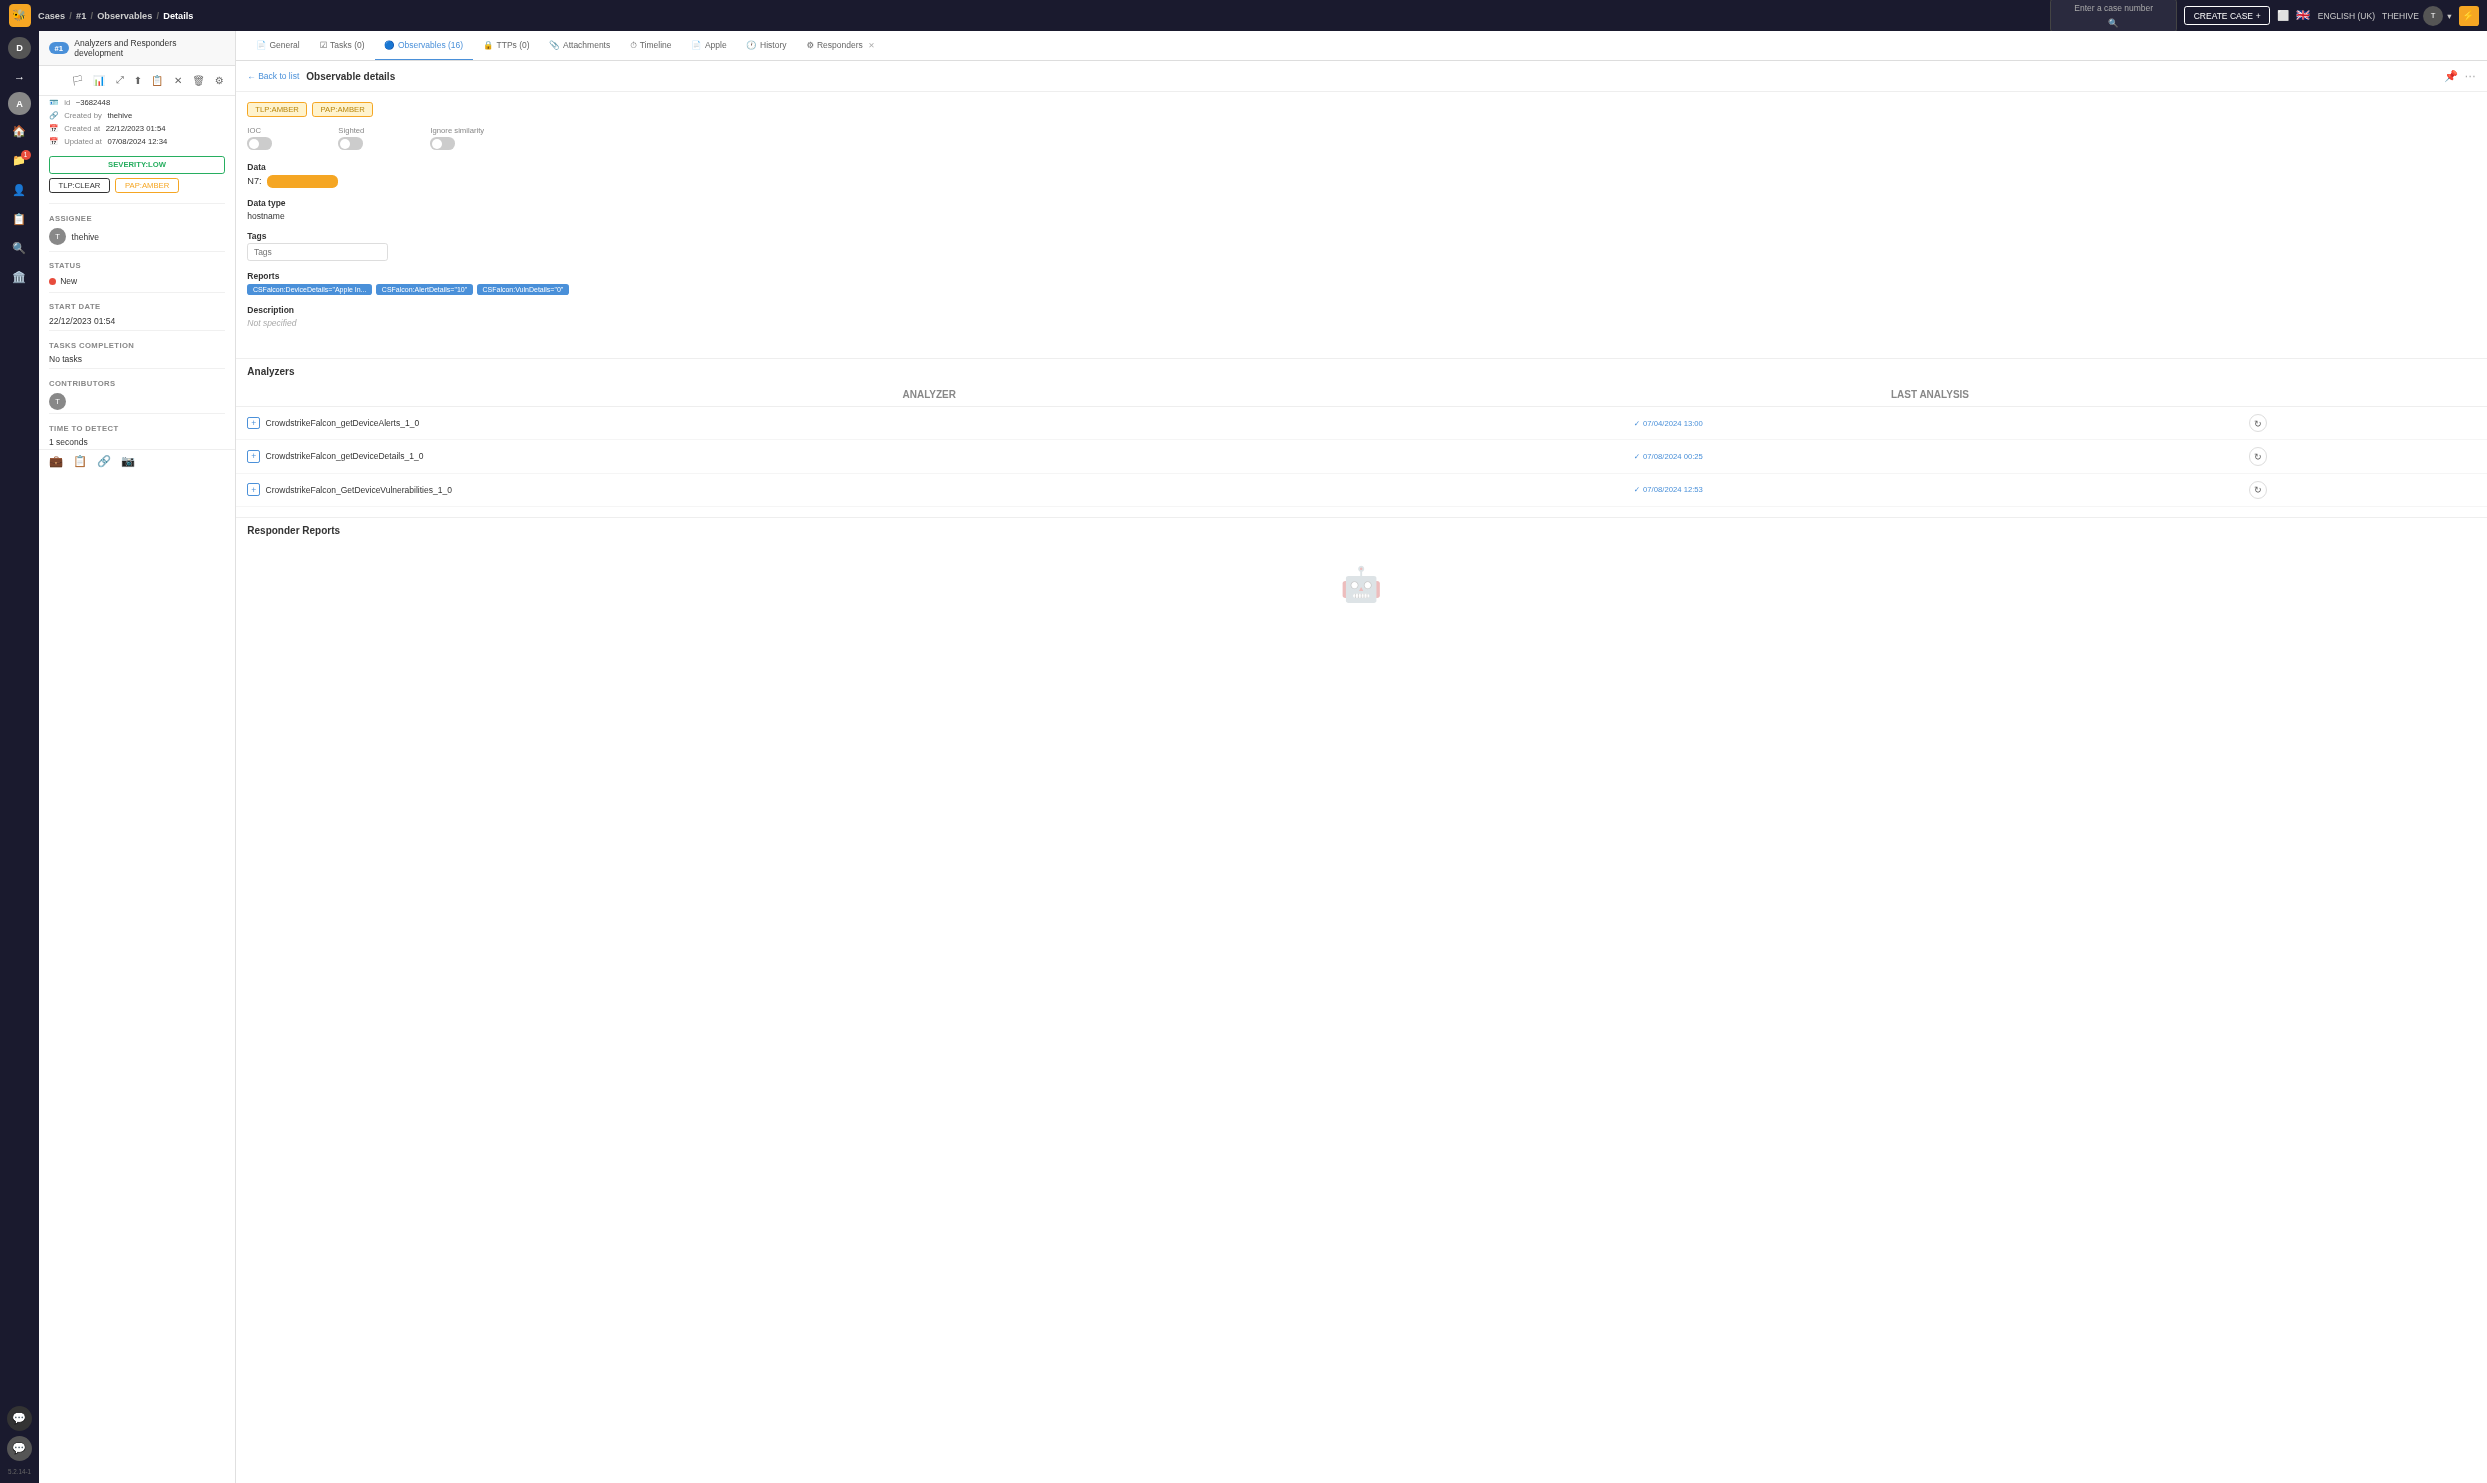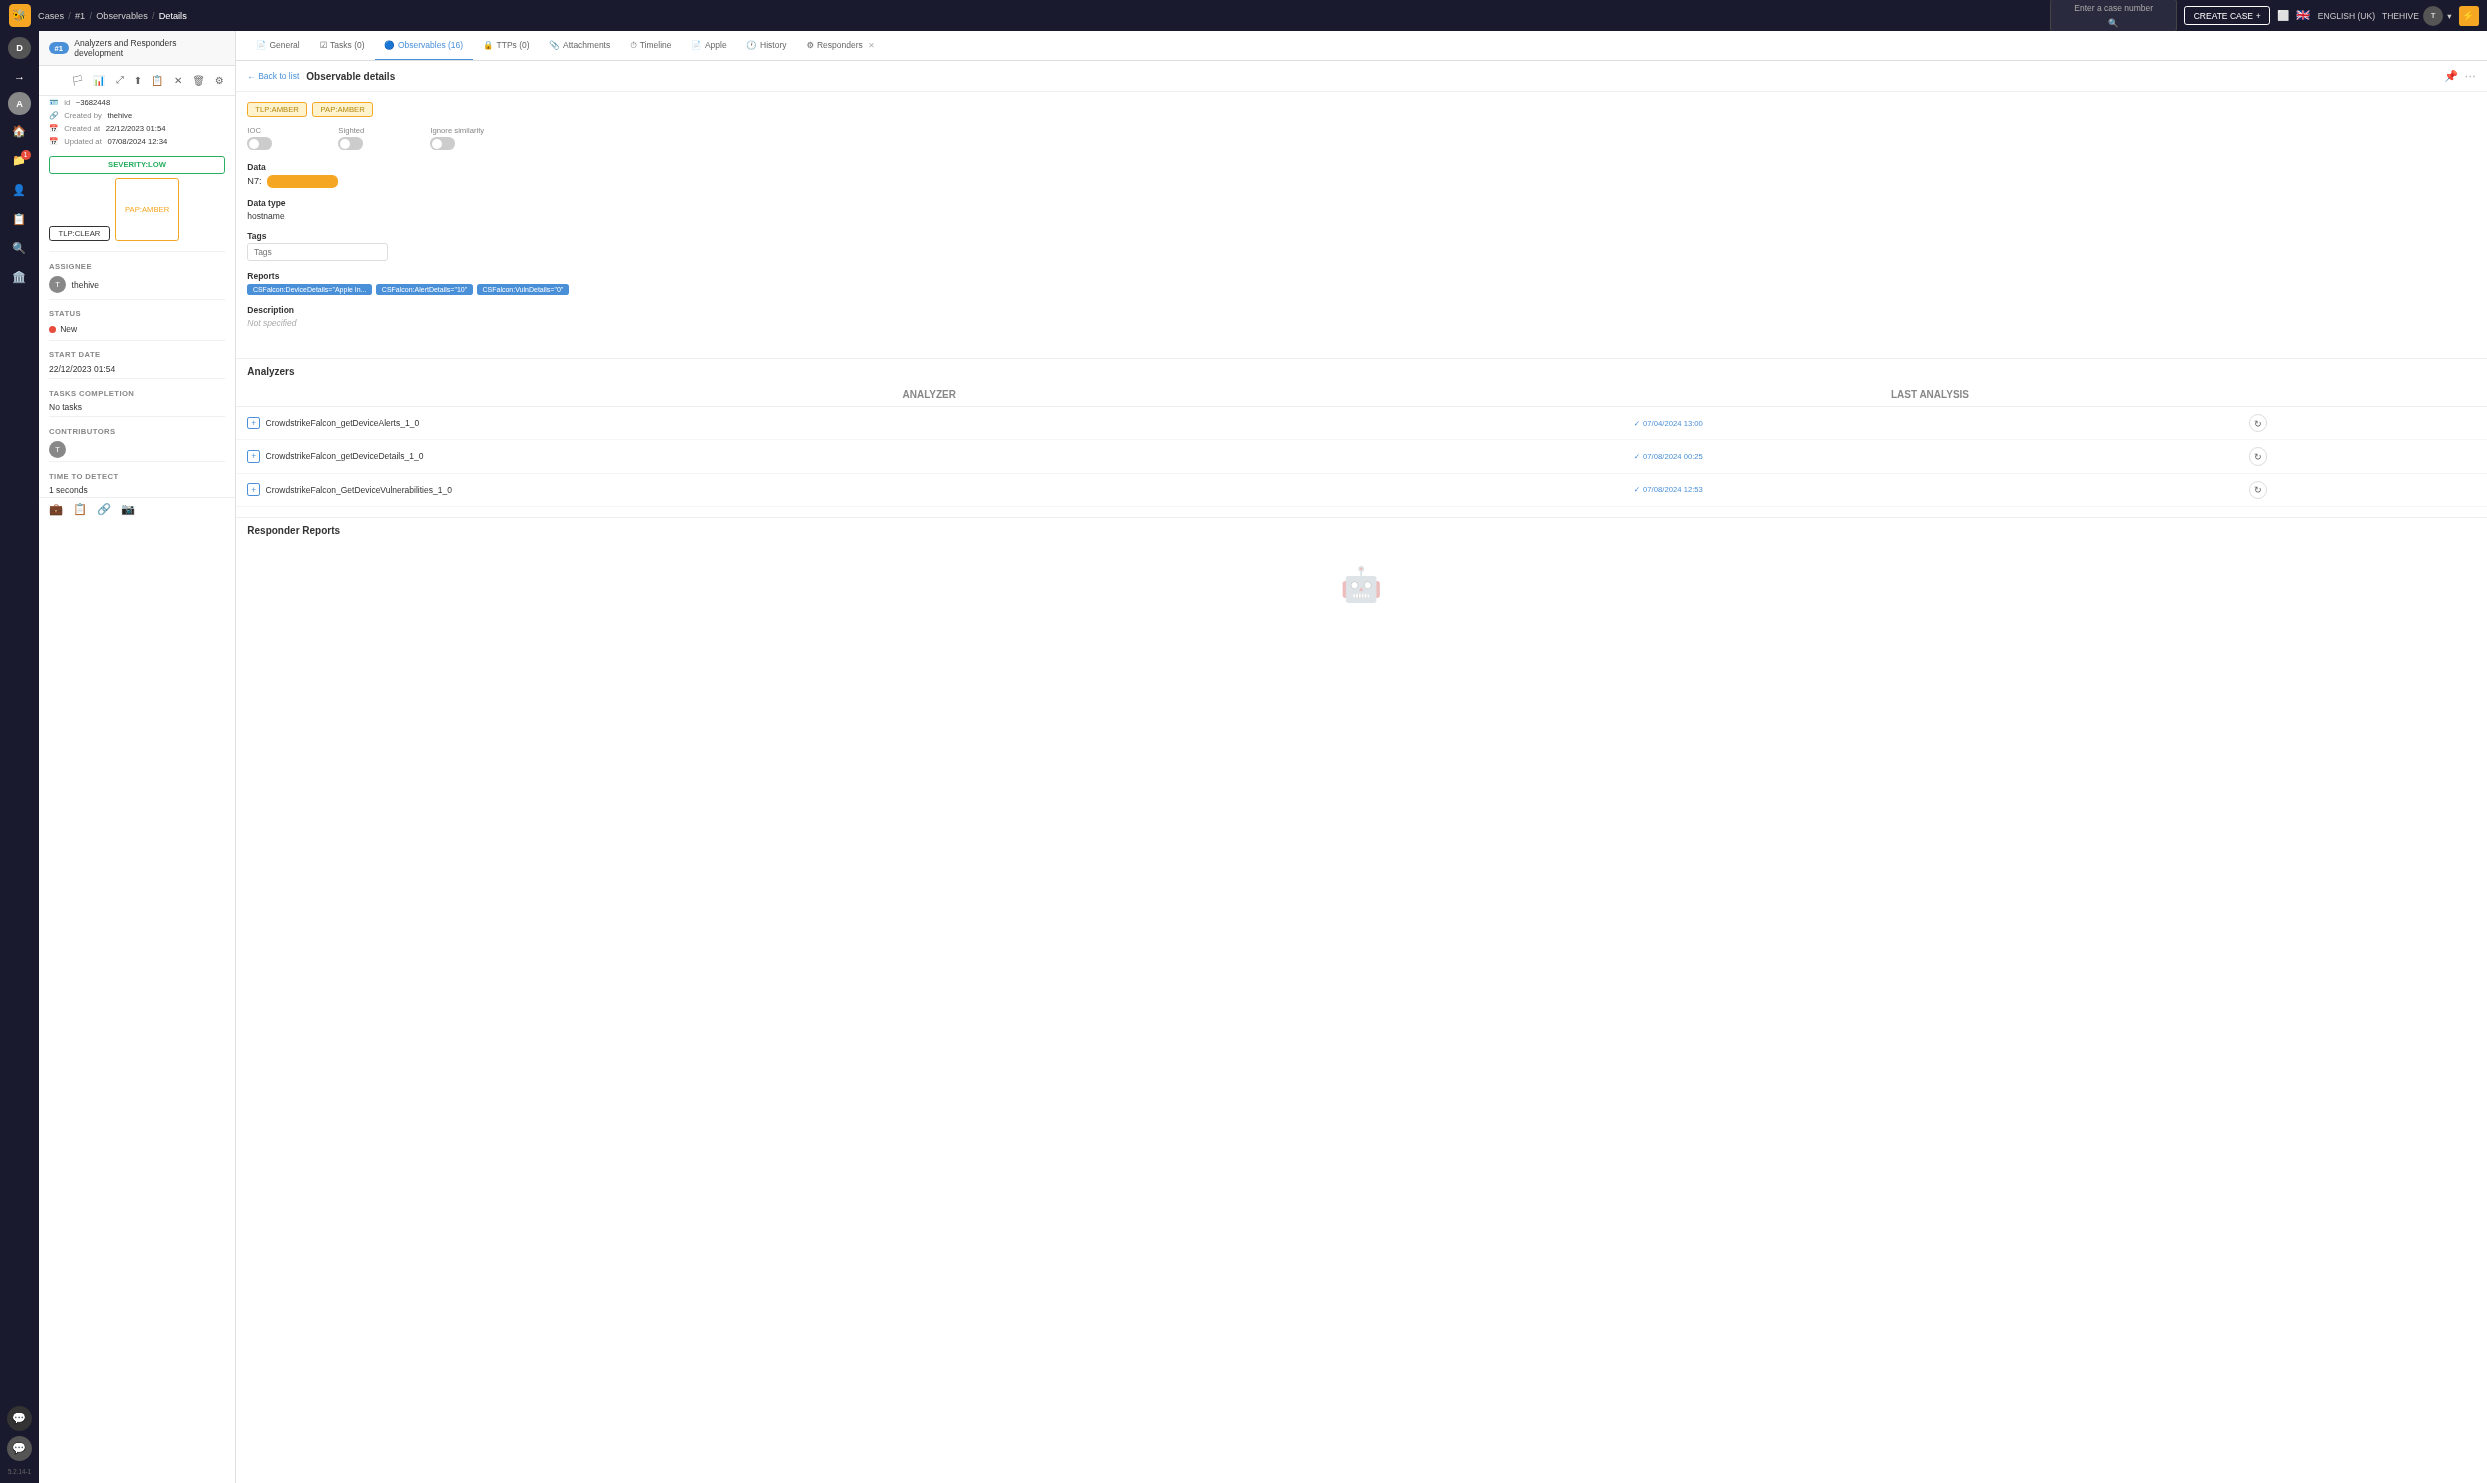--- a/index.html
+++ b/index.html
@@ -19,21 +19,21 @@
     .topnav-logo {
       width: 22.5px; height: 22.5px;
       background: #f5a623;
       border-radius: 4.2px;
       display: flex; align-items: center; justify-content: center;
       color: #1a1a2e; font-weight: bold; font-size: 11.3px;
       flex-shrink: 0;
     }
     .topnav-breadcrumb {
       display: flex; align-items: center; gap: 4.2px;
-      color: #ccc; font-size: 9.2px;
+      color: #ccc; font-size: 9.2px; font-weight: bold;
     }
     .topnav-breadcrumb a { color: #ccc; text-decoration: none; }
     .topnav-breadcrumb .sep { color: #666; }
     .topnav-breadcrumb .current { color: #fff; }
     .topnav-spacer { flex: 1; }
     .topnav-search {
       background: #2a2a3e;
       border: 0.7px solid #444;
       border-radius: 2.8px;
       padding: 2.8px 7px;
@@ -201,21 +201,20 @@
       padding: 0 10px 7px;
     }
     .tlp-btn {
       border: 0.7px solid #ccc;
       background: #fff;
       padding: 2.1px 8.5px;
       border-radius: 2.8px;
       font-size: 7.7px;
       cursor: pointer;
       color: #333;
-      margin-top: 48px;
     }
     .tlp-btn.tlp-clear { border-color: #333; color: #333; }
     .pap-btn {
       border: 0.7px solid #f5a623;
       background: #fff;
       padding: 2.1px 8.5px;
       border-radius: 2.8px;
       font-size: 7.7px;
       cursor: pointer;
       color: #f5a623;

